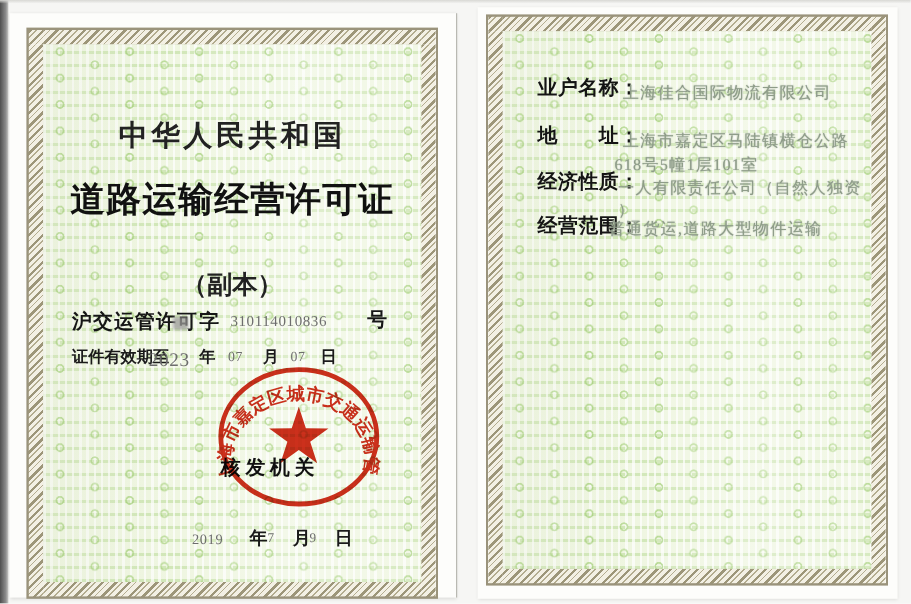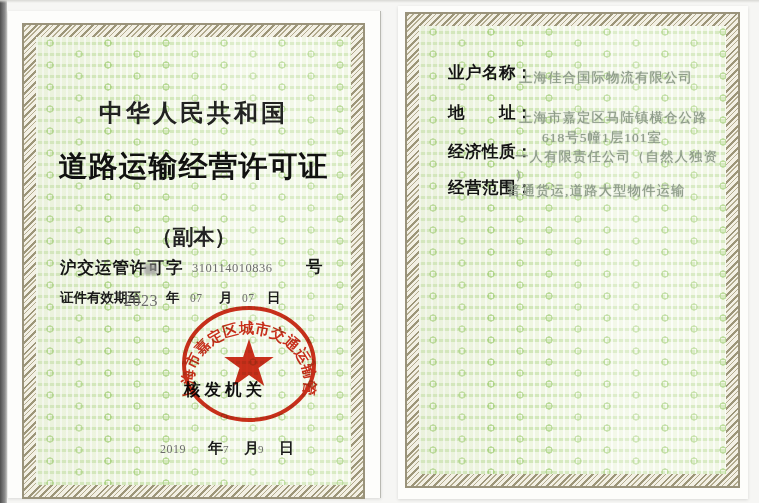--- a/index.html
+++ b/index.html
@@ -109,21 +109,21 @@
 <div class="abs sheet sheet-right">
   <div class="frame frame-right">
     <div class="cert-bg">
       <div class="fade-overlay"></div>
 
       <div class="t field-label" style="left:29px;top:36px;">业户名称：</div>
       <div class="t field-value" style="left:100px;top:43px;">上海佳合国际物流有限公司</div>
 
       <div class="t field-label" style="left:29px;top:76px;">地　　址：</div>
       <div class="t field-value" style="left:100px;top:83px;">上海市嘉定区马陆镇横仓公路</div>
-      <div class="t field-value" style="left:79px;top:103px;padding-left:44px;">618号5幢1层101室</div>
+      <div class="t field-value" style="left:93px;top:103px;">618号5幢1层101室</div>
 
       <div class="t field-label" style="left:29px;top:115px;">经济性质：</div>
       <div class="t field-value" style="left:96px;top:122px;">一人有限责任公司（自然人独资</div>
       <div class="t field-value" style="left:96px;top:140px;">）</div>
 
       <div class="t field-label" style="left:29px;top:151px;">经营范围：</div>
       <div class="t field-value" style="left:88px;top:156px;">普通货运,道路大型物件运输</div>
     </div>
   </div>
 </div>

